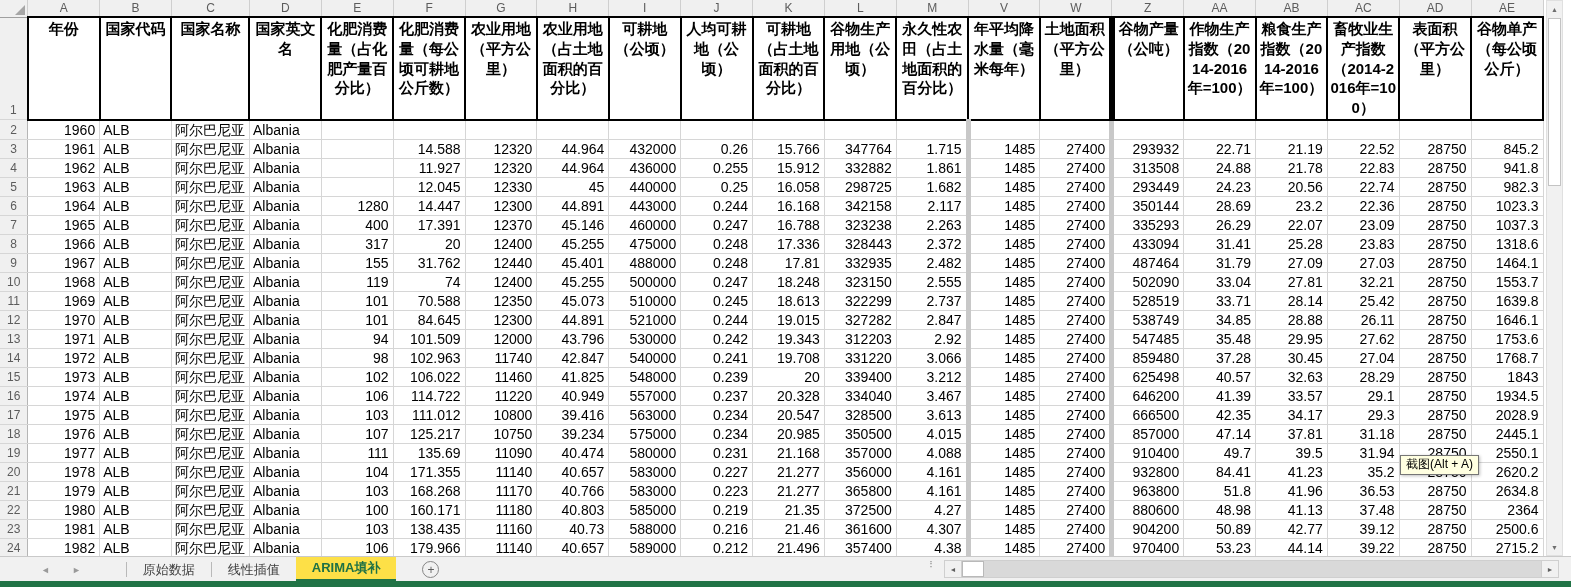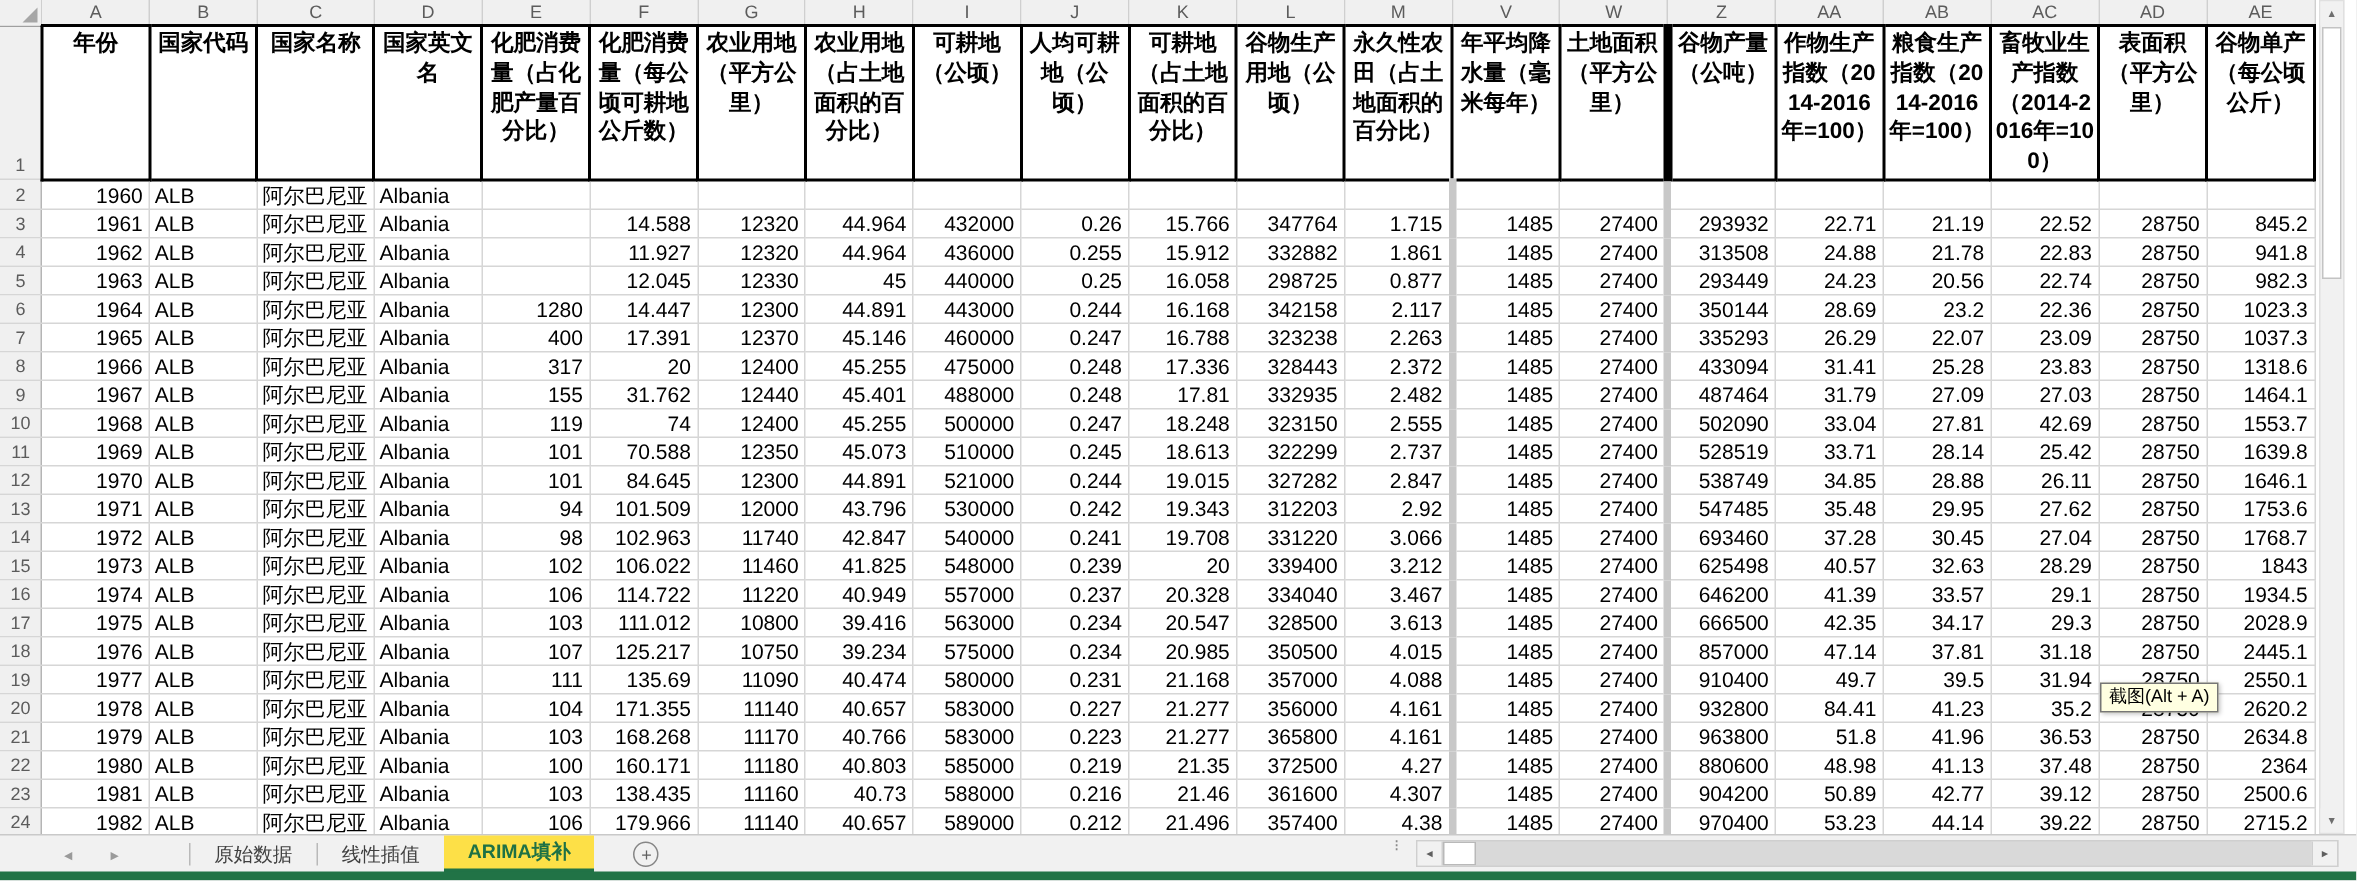--- a/index.html
+++ b/index.html
@@ -243,21 +243,21 @@
             <td class="txt">阿尔巴尼亚</td>
             <td class="txt">Albania</td>
             <td class="num"></td>
             <td class="num">12.045</td>
             <td class="num">12330</td>
             <td class="num">45</td>
             <td class="num">440000</td>
             <td class="num">0.25</td>
             <td class="num">16.058</td>
             <td class="num">298725</td>
-            <td class="num">0.877</td>
+            <td class="num">1.682</td>
             <td class="num divV">1485</td>
             <td class="num">27400</td>
             <td class="num divZ">293449</td>
             <td class="num">24.23</td>
             <td class="num">20.56</td>
             <td class="num">22.74</td>
             <td class="num">28750</td>
             <td class="num">982.3</td>
           </tr>
           <tr class="data-row">
@@ -369,21 +369,21 @@
             <td class="num">500000</td>
             <td class="num">0.247</td>
             <td class="num">18.248</td>
             <td class="num">323150</td>
             <td class="num">2.555</td>
             <td class="num divV">1485</td>
             <td class="num">27400</td>
             <td class="num divZ">502090</td>
             <td class="num">33.04</td>
             <td class="num">27.81</td>
-            <td class="num">42.69</td>
+            <td class="num">32.21</td>
             <td class="num">28750</td>
             <td class="num">1553.7</td>
           </tr>
           <tr class="data-row">
             <th class="rn">11</th>
             <td class="num">1969</td>
             <td class="txt">ALB</td>
             <td class="txt">阿尔巴尼亚</td>
             <td class="txt">Albania</td>
             <td class="num">101</td>
@@ -462,21 +462,21 @@
             <td class="num">102.963</td>
             <td class="num">11740</td>
             <td class="num">42.847</td>
             <td class="num">540000</td>
             <td class="num">0.241</td>
             <td class="num">19.708</td>
             <td class="num">331220</td>
             <td class="num">3.066</td>
             <td class="num divV">1485</td>
             <td class="num">27400</td>
-            <td class="num divZ">693460</td>
+            <td class="num divZ">859480</td>
             <td class="num">37.28</td>
             <td class="num">30.45</td>
             <td class="num">27.04</td>
             <td class="num">28750</td>
             <td class="num">1768.7</td>
           </tr>
           <tr class="data-row">
             <th class="rn">15</th>
             <td class="num">1973</td>
             <td class="txt">ALB</td>

